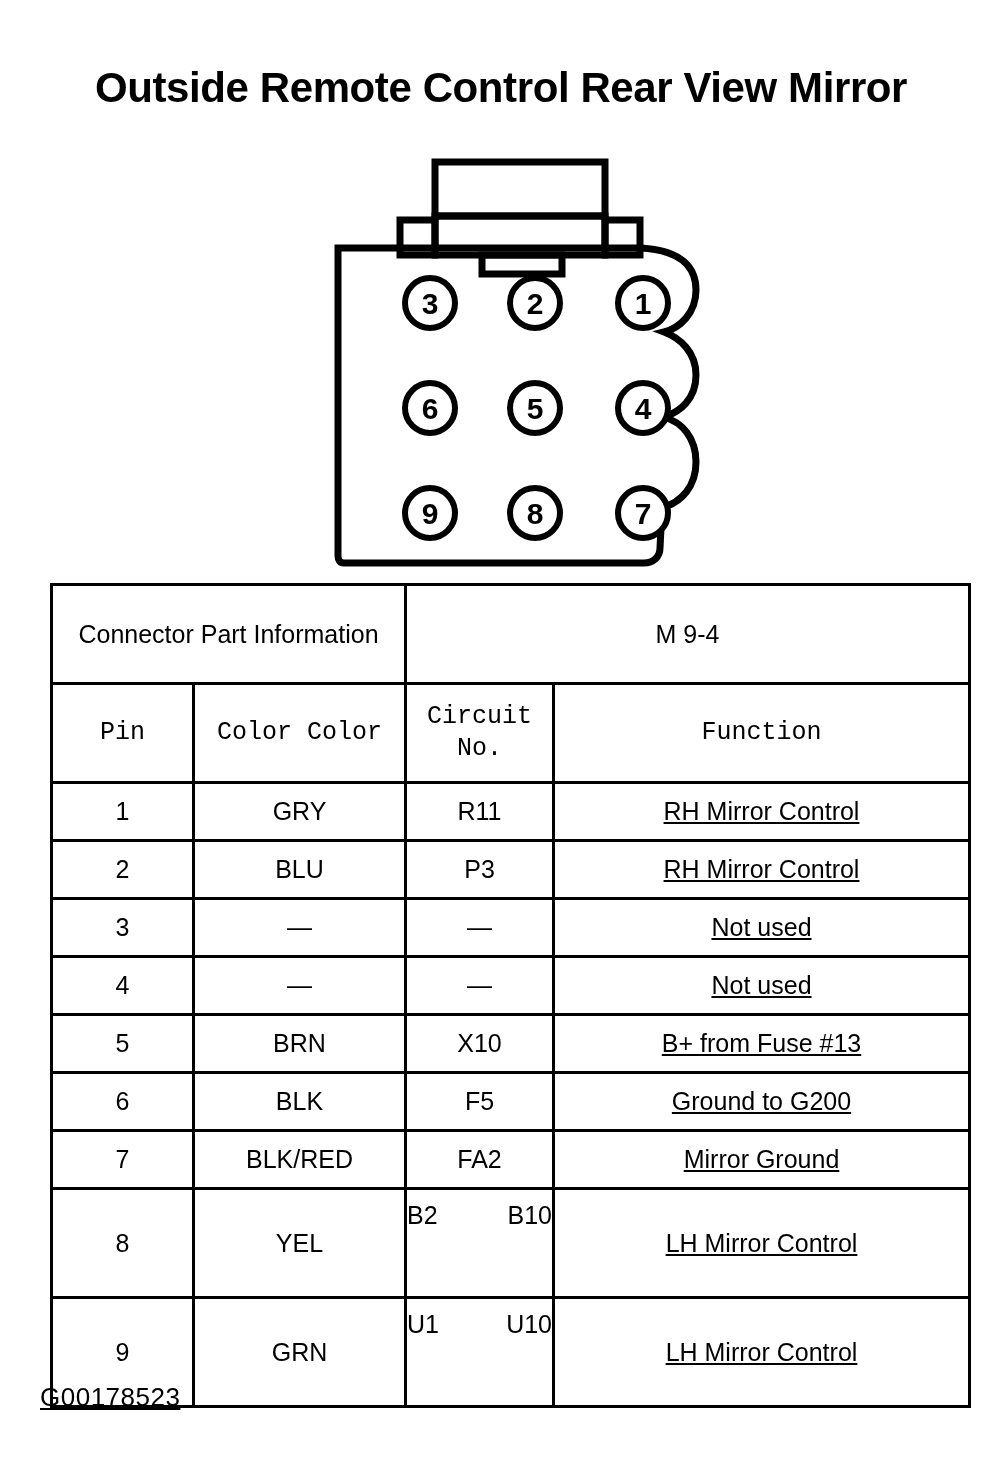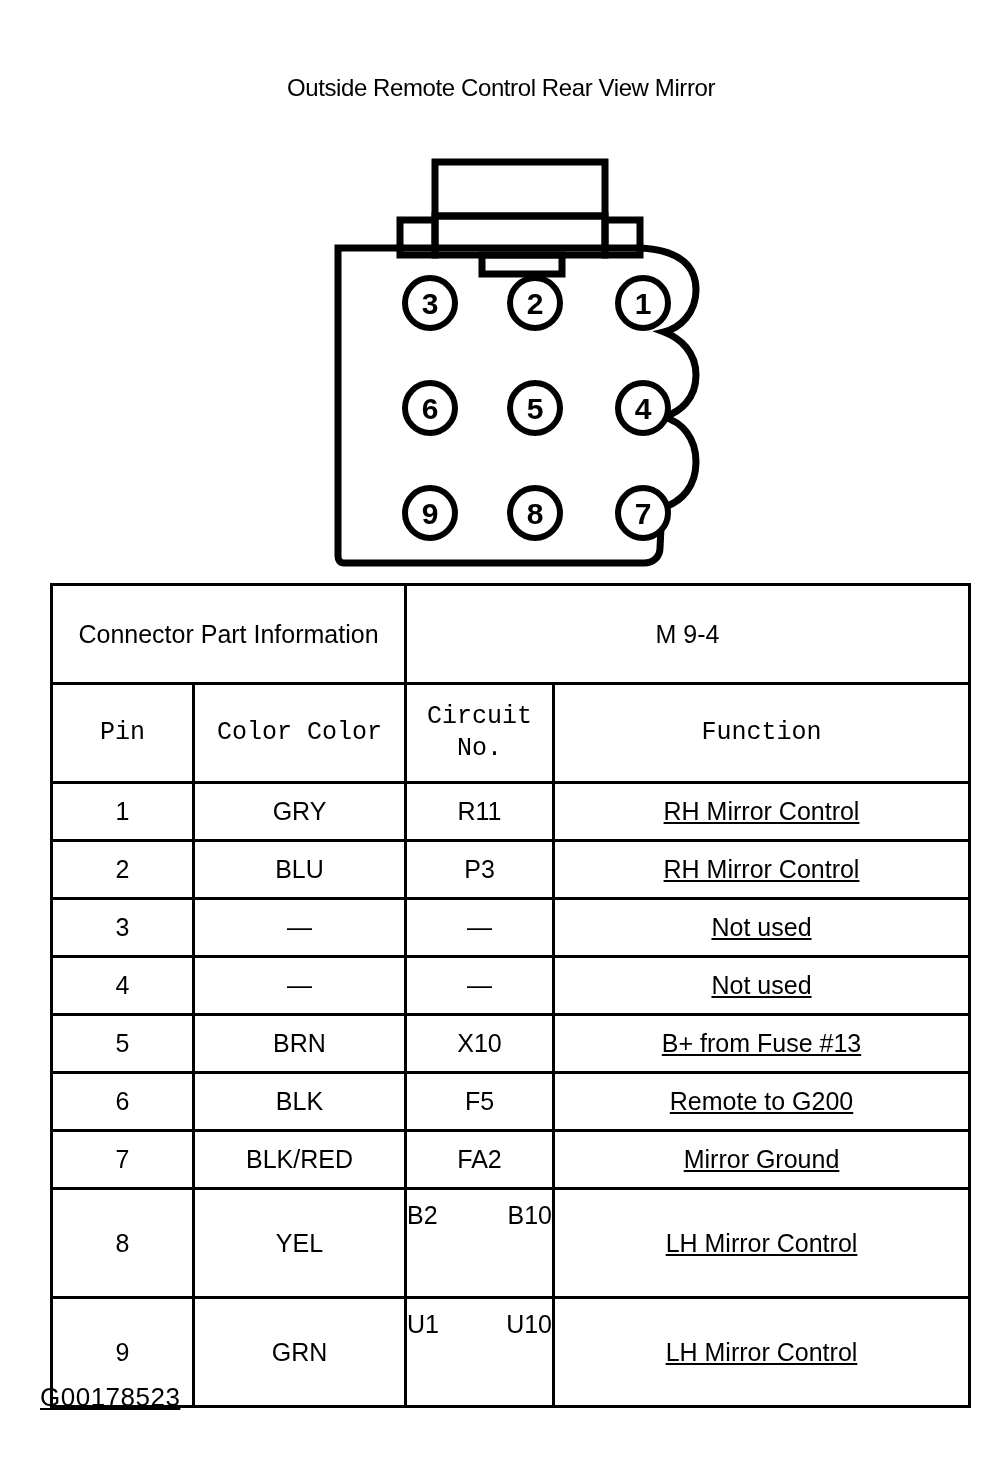--- a/index.html
+++ b/index.html
@@ -16,22 +16,22 @@
     overflow: hidden;
   }
 
   
   #title {
     position: absolute;
     left: 80px;
     top: 66px;
     width: 842px;
     text-align: center;
-    font-size: 24px;
-    font-weight: normal;
+    font-size: 42px;
+    font-weight: bold;
     line-height: 44px;
     letter-spacing: -0.4px;
   }
   #title .line2 { display: block; }
 
   
   #connector-diagram {
     position: absolute;
     left: 330px;
     top: 150px;
@@ -226,21 +226,21 @@
     <tr>
       <td class="cell">5</td>
       <td class="cell">BRN</td>
       <td class="cell">X10</td>
       <td class="cell cell-fn">B+ from Fuse #13</td>
     </tr>
     <tr>
       <td class="cell">6</td>
       <td class="cell">BLK</td>
       <td class="cell">F5</td>
-      <td class="cell cell-fn">Remote to G200</td>
+      <td class="cell cell-fn">Ground to G200</td>
     </tr>
     <tr>
       <td class="cell">7</td>
       <td class="cell">BLK/RED</td>
       <td class="cell">FA2</td>
       <td class="cell cell-fn">Mirror Ground</td>
     </tr>
 
     <tr>
       <td class="cell cell-tall">8</td>

